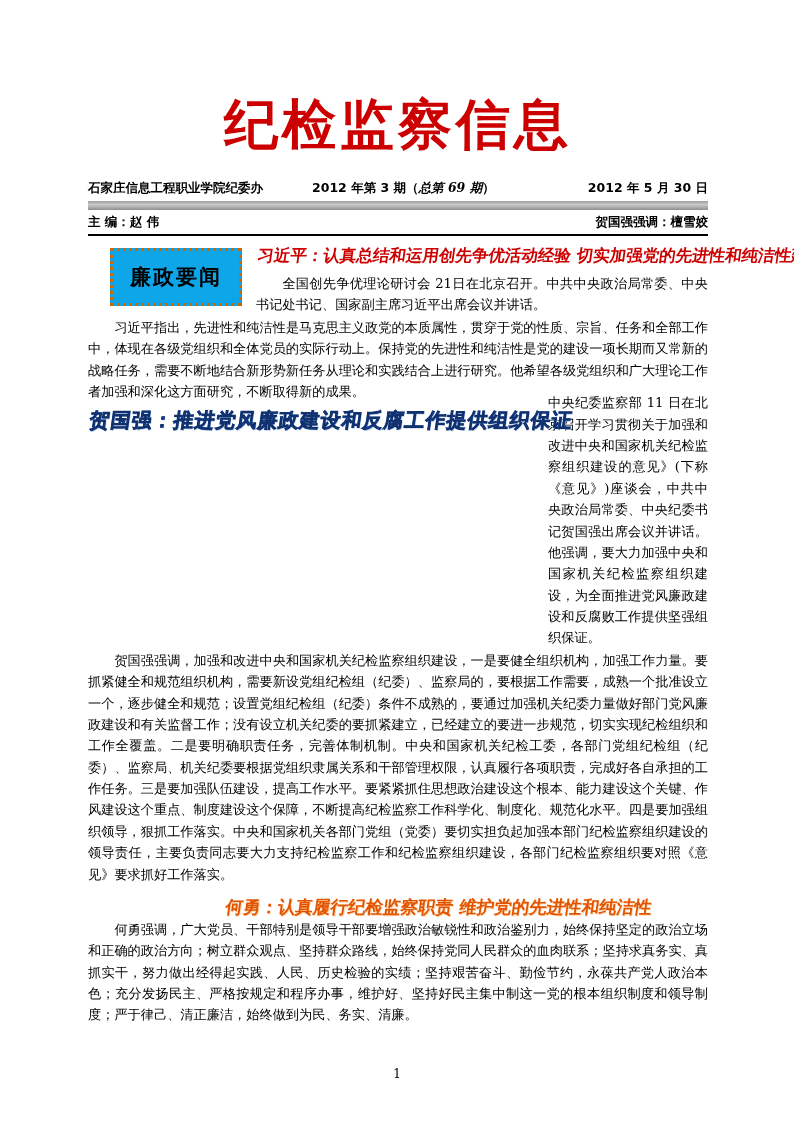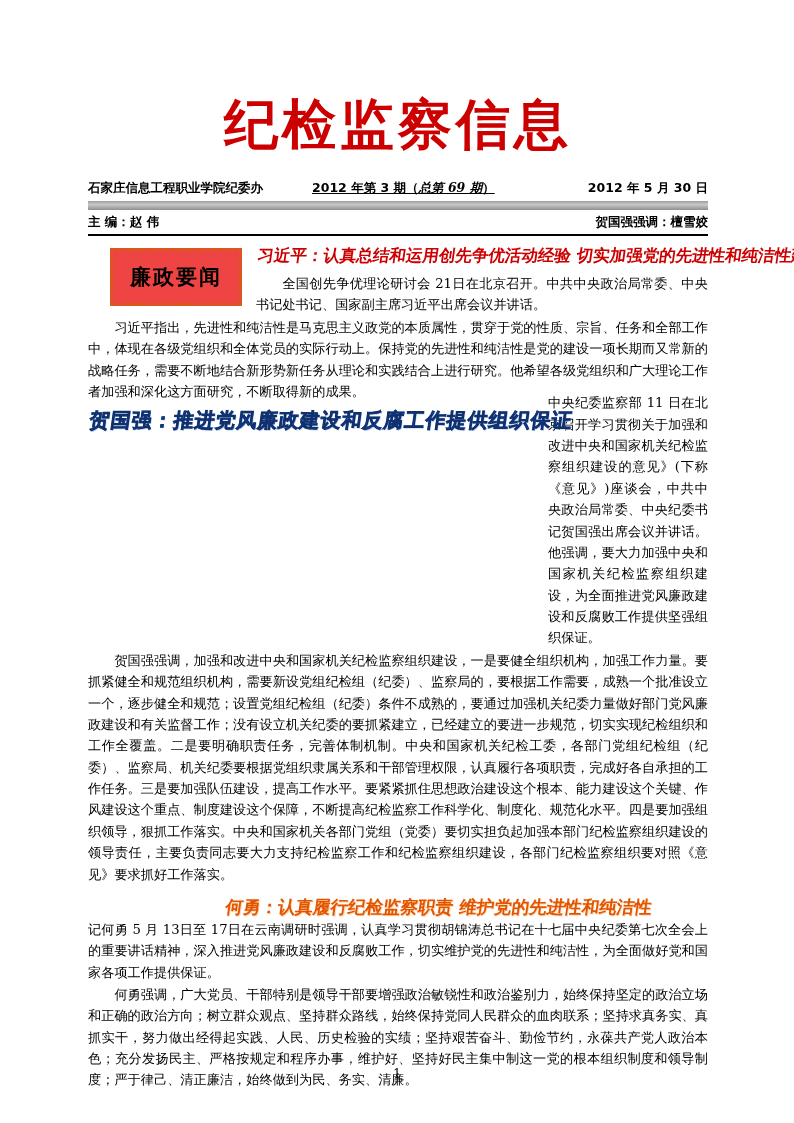--- a/index.html
+++ b/index.html
@@ -46,21 +46,21 @@
   .issueline {
     display: flex;
     align-items: baseline;
     font-size: 12.5px;
     font-weight: bold;
     font-family: "DejaVu Sans", "Liberation Sans", sans-serif;
     margin-bottom: 4px;
     gap: 21px;
   }
   .issueline .org { flex: 0 0 auto; }
-  .issueline .vol { flex: 0 0 auto; margin-left: 28px; text-decoration: underline; }
+  .issueline .vol { flex: 0 0 auto; margin-left: 28px; }
   .issueline .vol .serial { font-style: italic; font-family: "DejaVu Serif","Liberation Serif",serif; }
   .issueline .date { margin-left: auto; }
 
   .rule-thick {
     height: 9px;
     background: linear-gradient(180deg,#9d9d9d 0%, #c9c9c9 40%, #8f8f8f 100%);
     margin: 3px 0 4px 0;
   }
 
   .editline {
@@ -85,21 +85,21 @@
     position: absolute;
     left: 22px;
     top: 2px;
     width: 132px;
     height: 58px;
     border: 3px dotted #cc6600;
     box-sizing: border-box;
     display: flex;
     align-items: center;
     justify-content: center;
-    background: #ef4444;
+    background: #0ea5e9;
   }
   .badge span {
     font-family: "DejaVu Serif", "Liberation Serif", serif;
     font-weight: bold;
     font-size: 21px;
     letter-spacing: 2px;
     color: #000;
   }
   .headline-red {
     margin-left: 168px;
@@ -234,19 +234,18 @@
       <div class="headline-blue">贺国强：推进党风廉政建设和反腐工作提供组织保证</div>
       <div class="float-right-para">
         <p class="para noindent">中央纪委监察部 11 日在北京召开学习贯彻关于加强和改进中央和国家机关纪检监察组织建设的意见》(下称《意见》)座谈会，中共中央政治局常委、中央纪委书记贺国强出席会议并讲话。他强调，要大力加强中央和国家机关纪检监察组织建设，为全面推进党风廉政建设和反腐败工作提供坚强组织保证。</p>
       </div>
     </div>
     <p class="para">贺国强强调，加强和改进中央和国家机关纪检监察组织建设，一是要健全组织机构，加强工作力量。要抓紧健全和规范组织机构，需要新设党组纪检组（纪委）、监察局的，要根据工作需要，成熟一个批准设立一个，逐步健全和规范；设置党组纪检组（纪委）条件不成熟的，要通过加强机关纪委力量做好部门党风廉政建设和有关监督工作；没有设立机关纪委的要抓紧建立，已经建立的要进一步规范，切实实现纪检组织和工作全覆盖。二是要明确职责任务，完善体制机制。中央和国家机关纪检工委，各部门党组纪检组（纪委）、监察局、机关纪委要根据党组织隶属关系和干部管理权限，认真履行各项职责，完成好各自承担的工作任务。三是要加强队伍建设，提高工作水平。要紧紧抓住思想政治建设这个根本、能力建设这个关键、作风建设这个重点、制度建设这个保障，不断提高纪检监察工作科学化、制度化、规范化水平。四是要加强组织领导，狠抓工作落实。中央和国家机关各部门党组（党委）要切实担负起加强本部门纪检监察组织建设的领导责任，主要负责同志要大力支持纪检监察工作和纪检监察组织建设，各部门纪检监察组织要对照《意见》要求抓好工作落实。</p>
 
     <div class="sec3">
       <div class="headline-orange">何勇：认真履行纪检监察职责 维护党的先进性和纯洁性</div>
     </div>
-    <p class="para noindent">记何勇 5 月 13日至 17日在云南调研时强调，认真学习贯彻胡锦涛总书记在十七届中央纪委第七次全会上的重要讲话精神，深入推进党风廉政建设和反腐败工作，切实维护党的先进性和纯洁性，为全面做好党和国家各项工作提供保证。</p>
     <p class="para">何勇强调，广大党员、干部特别是领导干部要增强政治敏锐性和政治鉴别力，始终保持坚定的政治立场和正确的政治方向；树立群众观点、坚持群众路线，始终保持党同人民群众的血肉联系；坚持求真务实、真抓实干，努力做出经得起实践、人民、历史检验的实绩；坚持艰苦奋斗、勤俭节约，永葆共产党人政治本色；充分发扬民主、严格按规定和程序办事，维护好、坚持好民主集中制这一党的根本组织制度和领导制度；严于律己、清正廉洁，始终做到为民、务实、清廉。</p>
 
   </div>
 
   <div class="pagenum">1</div>
 </div>
 
 </body></html>

